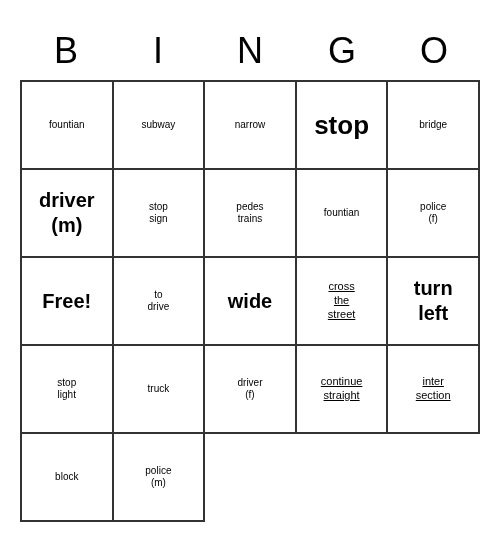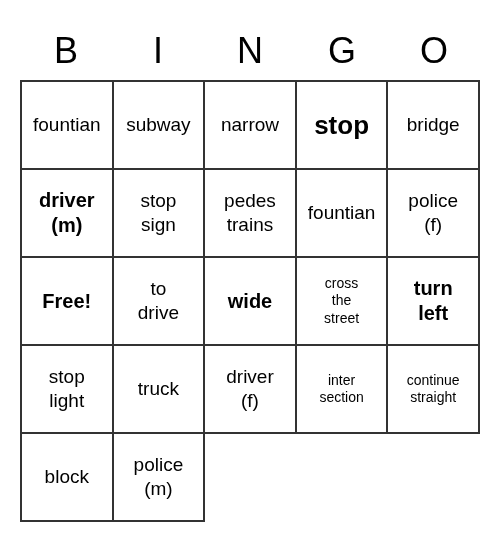--- a/index.html
+++ b/index.html
@@ -36,33 +36,34 @@
     .bingo-cell {
       border-right: 2px solid #333;
       border-bottom: 2px solid #333;
       min-height: 88px;
       display: flex;
       align-items: center;
       justify-content: center;
       text-align: center;
       padding: 6px 4px;
       font-family: Arial, sans-serif;
-      font-size: 19px;
+      font-size: 10px;
       line-height: 1.25;
     }
     .bingo-cell.large-text {
       font-size: 26px;
       font-weight: bold;
     }
     .bingo-cell.medium-text {
       font-size: 20px;
       font-weight: bold;
     }
     .bingo-cell.small-text {
-      font-size: 14px;
+      font-size: 11px;
+      text-decoration: underline;
     }
   </style>
 </head>
 <body>
 
 <div class="bingo-container">
   <div class="bingo-header">
   <div class="bingo-header-cell">B</div>
       <div class="bingo-header-cell">I</div>
       <div class="bingo-header-cell">N</div>
@@ -81,18 +82,18 @@
       <div class="bingo-cell">fountian</div>
       <div class="bingo-cell">police<br>(f)</div>
       <div class="bingo-cell medium-text">Free!</div>
       <div class="bingo-cell">to<br>drive</div>
       <div class="bingo-cell medium-text">wide</div>
       <div class="bingo-cell small-text">cross<br>the<br>street</div>
       <div class="bingo-cell medium-text">turn<br>left</div>
       <div class="bingo-cell">stop<br>light</div>
       <div class="bingo-cell">truck</div>
       <div class="bingo-cell">driver<br>(f)</div>
+      <div class="bingo-cell small-text">continue<br>straight</div>
       <div class="bingo-cell small-text">inter<br>section</div>
-      <div class="bingo-cell small-text">continue<br>straight</div>
       <div class="bingo-cell">block</div>
       <div class="bingo-cell">police<br>(m)</div>
     </div>
 </div>
 
 </body></html>

